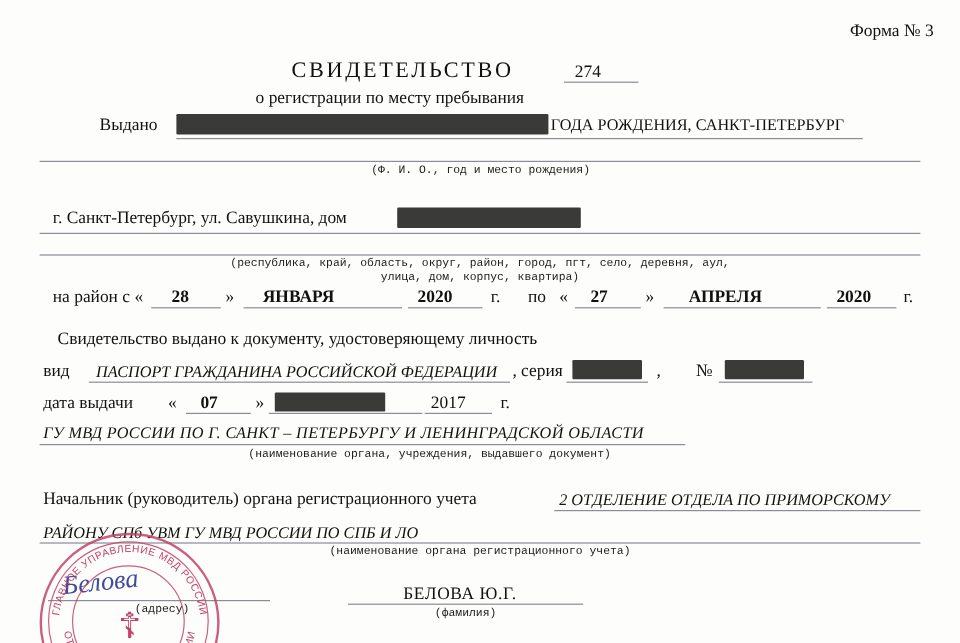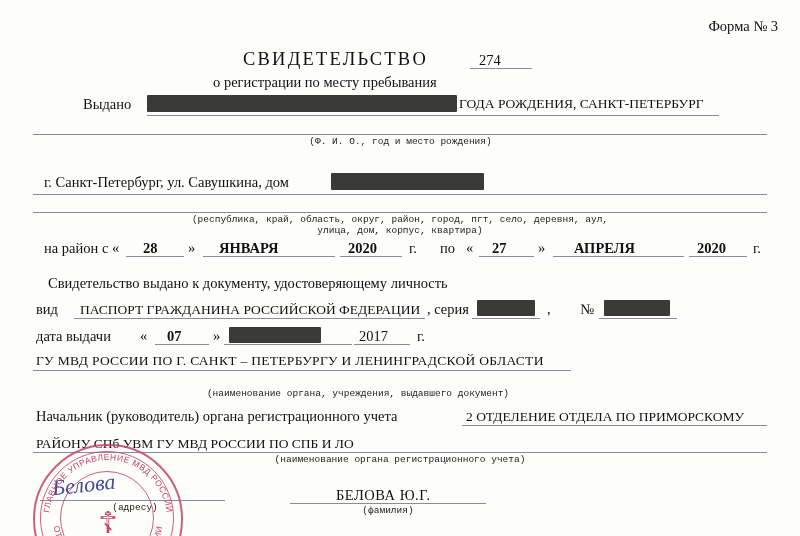--- a/index.html
+++ b/index.html
@@ -49,20 +49,21 @@
     font-family: "Liberation Serif", serif;
   }
   .title-sub {
     font-size: 14.5px;
   }
   .body-text {
     font-size: 14.5px;
   }
   .body-text-sm {
     font-size: 13.5px;
+    font-style: italic;
   }
   
   #stamp {
     position: absolute;
     left: 33px;
     top: 444px;
     width: 150px;
     height: 150px;
     pointer-events: none;
   }
@@ -171,21 +172,21 @@
   <div class="rule" style="left:155px; top:344px; width:54px;"></div>
   <div class="abs body-text" style="left:213px; top:328px;">»</div>
   <div class="abs redact" style="left:229px; top:327px; width:92px; height:16px;"></div>
   <div class="rule" style="left:224px; top:344px; width:128px;"></div>
   <div class="abs body-text" style="left:359px; top:328px;">2017</div>
   <div class="rule" style="left:354px; top:344px; width:56px;"></div>
   <div class="abs body-text" style="left:417px; top:328px;">г.</div>
 
   <div class="abs body-text-sm" style="left:36px; top:353px; letter-spacing:.3px;">ГУ  МВД  РОССИИ  ПО  Г. САНКТ – ПЕТЕРБУРГУ  И  ЛЕНИНГРАДСКОЙ ОБЛАСТИ</div>
   <div class="rule" style="left:33px; top:370px; width:538px;"></div>
-  <div class="abs small-caption" style="left:193px; top:388px; width:330px;">(наименование органа, учреждения, выдавшего документ)</div>
+  <div class="abs small-caption" style="left:193px; top:373px; width:330px;">(наименование органа, учреждения, выдавшего документ)</div>
 
   <div class="abs body-text" style="left:36px; top:408px;">Начальник (руководитель) органа регистрационного учета</div>
   <div class="abs body-text-sm" style="left:466px; top:409px;">2 ОТДЕЛЕНИЕ ОТДЕЛА  ПО ПРИМОРСКОМУ</div>
   <div class="rule" style="left:462px; top:425px; width:305px;"></div>
   <div class="abs body-text-sm" style="left:36px; top:436px;">РАЙОНУ СПб УВМ  ГУ  МВД  РОССИИ  ПО  СПБ  И  ЛО</div>
   <div class="rule" style="left:33px; top:452px; width:734px;"></div>
   <div class="abs small-caption" style="left:230px; top:454px; width:340px;">(наименование органа регистрационного учета)</div>
 
   <div class="sig" style="left:52px; top:472px;">Белова</div>
   <div class="rule" style="left:40px; top:500px; width:185px;"></div>

